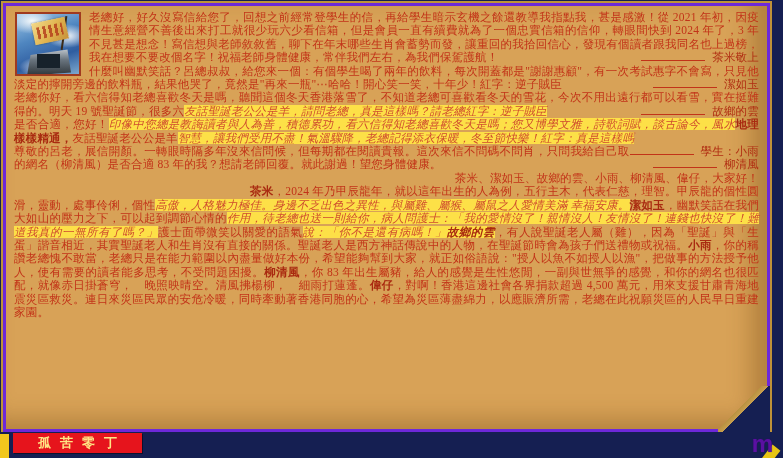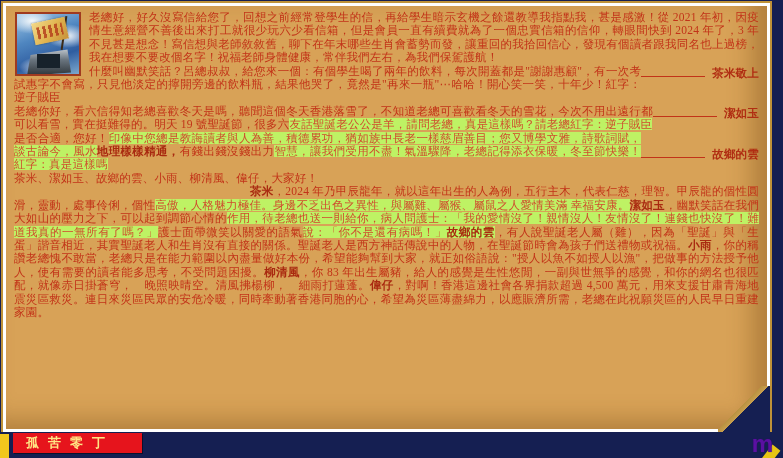--- a/index.html
+++ b/index.html
@@ -5,21 +5,21 @@
   html,body{margin:0;padding:0;}
   body{
     width:783px;height:458px;position:relative;overflow:hidden;
     background:#151f52;
     font-family:"Liberation Serif","DejaVu Serif",serif;
   }
   .paper{
     position:absolute;left:3px;top:3px;width:767px;height:429px;
     box-sizing:border-box;
     background:#d8a257;
-    border:3px solid #ffffff;
+    border:3px solid #6d28d9;
     box-shadow:0 0 0 2px #bf9238, inset -16px -10px 22px rgba(120,75,20,.38);
     padding:5px 8px 4px 8px;
     color:#c23318;
     font-size:11.5px;line-height:13.4px;text-align:justify;
     letter-spacing:.2px;
   }
   .corner-cut{
     position:absolute;right:-3px;bottom:-3px;width:52px;height:46px;
     background:linear-gradient(135deg,transparent 44%,#b8913f 44%,#caa050 52%,#151f52 52%);
   }
@@ -44,34 +44,34 @@
     transform:rotate(-12deg);
     box-shadow:0 0 2px rgba(0,0,0,.4);
   }
   .flag::after{
     content:'';position:absolute;left:4px;top:5px;right:4px;bottom:5px;
     background:repeating-linear-gradient(90deg,#b33a1a 0 3px,transparent 3px 6px);
     opacity:.8;
   }
   .flag-pole{position:absolute;left:46px;top:2px;width:2px;height:34px;background:#3a2a18;transform:rotate(8deg);}
   p{margin:0;}
-  .hl{background:#bef264;color:#cf4c2e;}
+  .hl{background:#fde047;color:#cf4c2e;font-style:italic;}
   b,.bb{font-weight:bold;color:#a92a10;}
-  .sig{float:right;white-space:nowrap;font-weight:bold;color:#b02d12;margin-top:16px;}
+  .sig{float:right;white-space:nowrap;font-weight:normal;color:#b02d12;}
   .sigline{display:inline-block;width:64px;height:9px;border-bottom:1.5px solid #c23318;margin-right:7px;}
   .reply-para{text-indent:236px;}
-  .greeting{text-align:left;}
+  .greeting{text-align:right;}
   .bottom-bar{position:absolute;left:0;bottom:0;width:783px;height:26px;background:#151f52;}
   .corner-sq{position:absolute;left:0;bottom:0;width:9px;height:24px;background:#f2c71d;}
   .idiom{
     position:absolute;left:13px;bottom:5px;height:20px;min-width:112px;
     background:#e6141c;color:#ffe684;
     font-family:"Liberation Sans","DejaVu Sans",sans-serif;
     font-weight:bold;font-size:13px;line-height:20px;
-    letter-spacing:9px;padding:0 4px 0 13px;
+    letter-spacing:9px;text-align:center;padding:0 4px 0 13px;
     box-shadow:1px 1px 0 rgba(0,0,0,.45);
   }
   .m-logo{
     position:absolute;right:4px;bottom:0px;width:30px;height:32px;
   }
   .m-swoosh{
     position:absolute;right:-4px;bottom:-8px;width:34px;height:10px;
     background:#e8c514;transform:rotate(-52deg);
   }
   .m-glyph{
@@ -91,21 +91,22 @@
     <span class="cloud c3"></span>
     <span class="monitor"></span>
     <span class="flag-pole"></span>
     <span class="flag"></span>
   </div>
 
   <div id="letters-list">
       <p><span>老總好，好久沒寫信給您了，回想之前經常登學生的信，再給學生暗示玄機之餘還教導我指點我，甚是感激！從 2021 年初，因疫情生意經營不善後出來打工就很少玩六少看信箱，但是會員一直有續費就為了一個忠實信箱的信仰，轉眼間快到 2024 年了，3 年不見甚是想念！寫信想與老師敘敘舊，聊下在年末哪些生肖會蓄勢而發，讓重回的我拾回信心，發現有個讀者跟我同名也上過榜，我在想要不要改個名字！祝福老師身體健康，常伴我們左右，為我們保駕護航！</span><span class="sig"><i class="sigline"></i><span>茶米敬上</span></span></p>
       <p><span>什麼叫幽默笑話？呂總叔叔，給您來一個：有個學生喝了兩年的飲料，每次開蓋都是"謝謝惠顧"，有一次考試惠字不會寫，只見他淡定的擰開旁邊的飲料瓶，結果他哭了，竟然是"再來一瓶"⋯哈哈！開心笑一笑，十年少！紅字：逆子賊臣</span><span class="sig"><i class="sigline"></i><span>潔如玉</span></span></p>
       <p><span>老總你好，看六信得知老總喜歡冬天是嗎，聽聞這個冬天香港落雪了，不知道老總可喜歡看冬天的雪花，今次不用出遠行都可以看雪，實在挺難得的。明天 19 號聖誕節，很多六</span><span class="hl">友話聖誕老公公是羊，請問老總，真是這樣嗎？請老總紅字：逆子賊臣</span><span class="sig"><i class="sigline"></i><span>故鄉的雲</span></span></p>
-      <p><span>是否合適，您好！</span><span class="hl">印像中您總是教誨讀者與人為善，積德累功，猶如族中長老一樣慈眉善目；您又博學文雅，詩歌詞賦，談古論今，風水</span><span class="bb">地理樣樣精通，</span><span>有錢出錢沒錢出力</span><span class="hl">智慧，讓我們受用不盡！氣溫驟降，老總記得添衣保暖，冬至節快樂！紅字：真是這樣嗎</span></p>
+      <p><span>是否合適，您好！</span><span class="hl">印像中您總是教誨讀者與人為善，積德累功，看六信得知老總喜歡冬天是嗎；您又博學文雅，詩歌詞賦，談古論今，風水</span><span class="bb">地理樣樣精通，</span><span>友話聖誕老公公是羊</span><span class="hl">智慧，讓我們受用不盡！氣溫驟降，老總記得添衣保暖，冬至節快樂！紅字：真是這樣嗎</span><span class="sig"><i class="sigline"></i><span>學生：小雨</span></span></p>
+      <p><span>尊敬的呂老，展信開顏。一轉眼時隔多年沒來信問候，但每期都在閱讀貴報。這次來信不問碼不問肖，只問我給自己取的網名（柳清風）是否合適 83 年的我？想請老師回覆。就此謝過！望您身體健康。</span><span class="sig"><i class="sigline"></i><span>柳清風</span></span></p>
     </div>
 
   <p class="greeting">茶米、潔如玉、故鄉的雲、小雨、柳清風、偉仔，大家好！</p>
   <p class="reply-para" id="reply-para"><span class="bb">茶米</span><span>，2024 年乃甲辰龍年，就以這年出生的人為例，五行主木，代表仁慈，理智。甲辰龍的個性圓滑，靈動，處事伶俐，個性</span><span class="hl">高傲，人格魅力極佳。身邊不乏出色之異性，與屬雞、屬猴、屬鼠之人愛情美滿 幸福安康。</span><span class="bb">潔如玉</span><span>，幽默笑話在我們大如山的壓力之下，可以起到調節心情的</span><span class="hl">作用，待老總也送一則給你，病人問護士：「我的愛情沒了！親情沒人！友情沒了！連錢也快沒了！難道我真的一無所有了嗎？」</span><span>護士面帶微笑以關愛的語氣</span><span class="hl">說：「你不是還有病嗎！」</span><span class="bb hl">故鄉的雲</span><span>，有人說聖誕老人屬（雞），因為「聖誕」與「生蛋」諧音相近，其實聖誕老人和生肖沒有直接的關係。聖誕老人是西方神話傳說中的人物，在聖誕節時會為孩子們送禮物或祝福。</span><span class="bb">小雨</span><span>，你的稱讚老總愧不敢當，老總只是在能力範圍以內盡量做好本份，希望能夠幫到大家，就正如俗語說："授人以魚不如授人以漁"，把做事的方法授予他人，使有需要的讀者能多思考，不受問題困擾。</span><span class="bb">柳清風</span><span>，你 83 年出生屬豬，給人的感覺是生性悠閒，一副與世無爭的感覺，和你的網名也很匹配，就像赤日掛蒼穹，　晚照映晴空。清風拂楊柳，　細雨打蓮蓬。</span><span class="bb">偉仔</span><span>，對啊！香港這邊社會各界捐款超過 4,500 萬元，用來支援甘肅青海地震災區救災。連日來災區民眾的安危冷暖，同時牽動著香港同胞的心，希望為災區薄盡綿力，以應賑濟所需，老總在此祝願災區的人民早日重建家園。</span></p>
 
   <div class="corner-cut"></div>
 </div>
 
 <div class="bottom-bar">
   <span class="corner-sq"></span>

